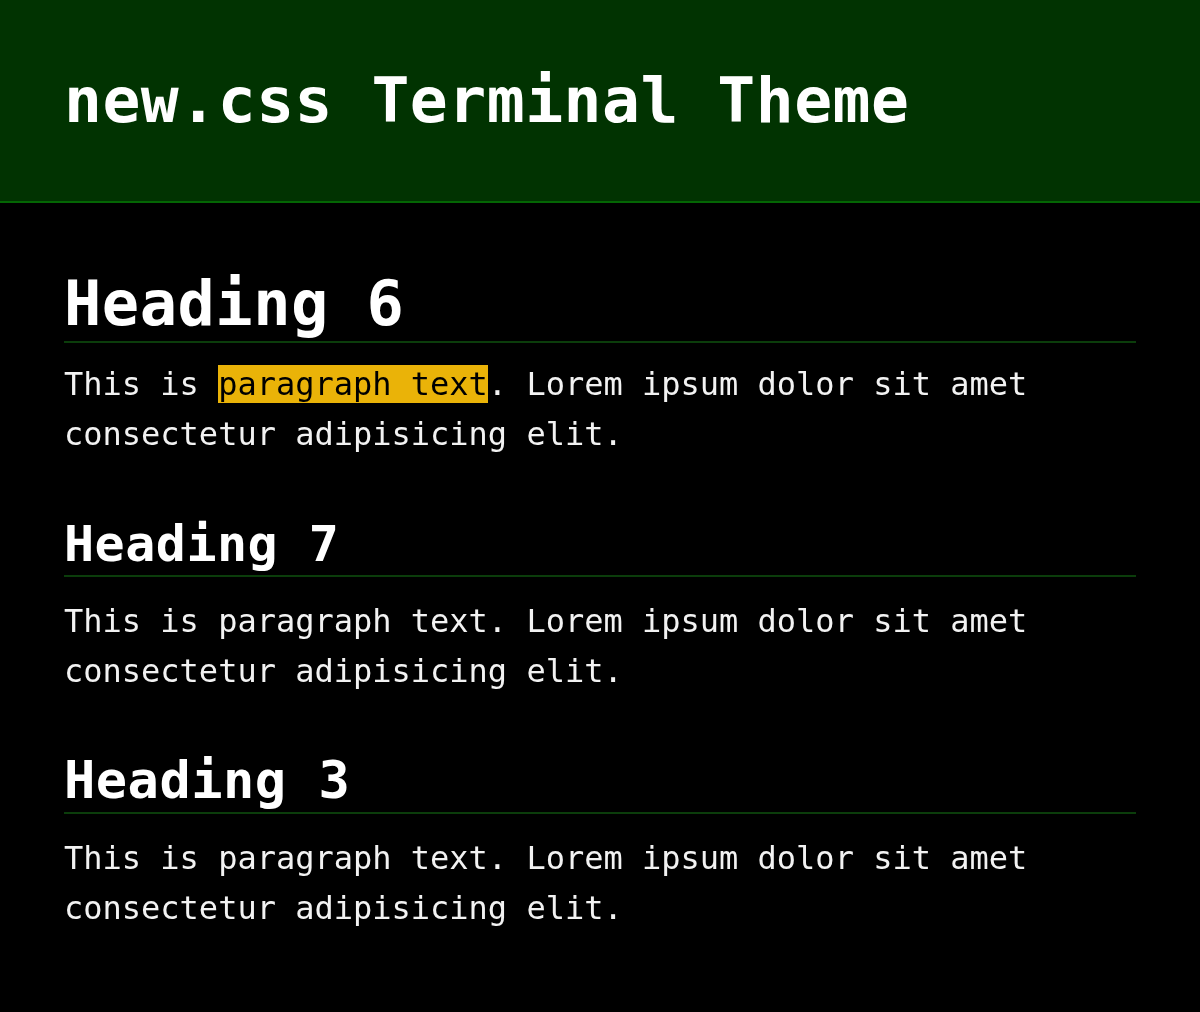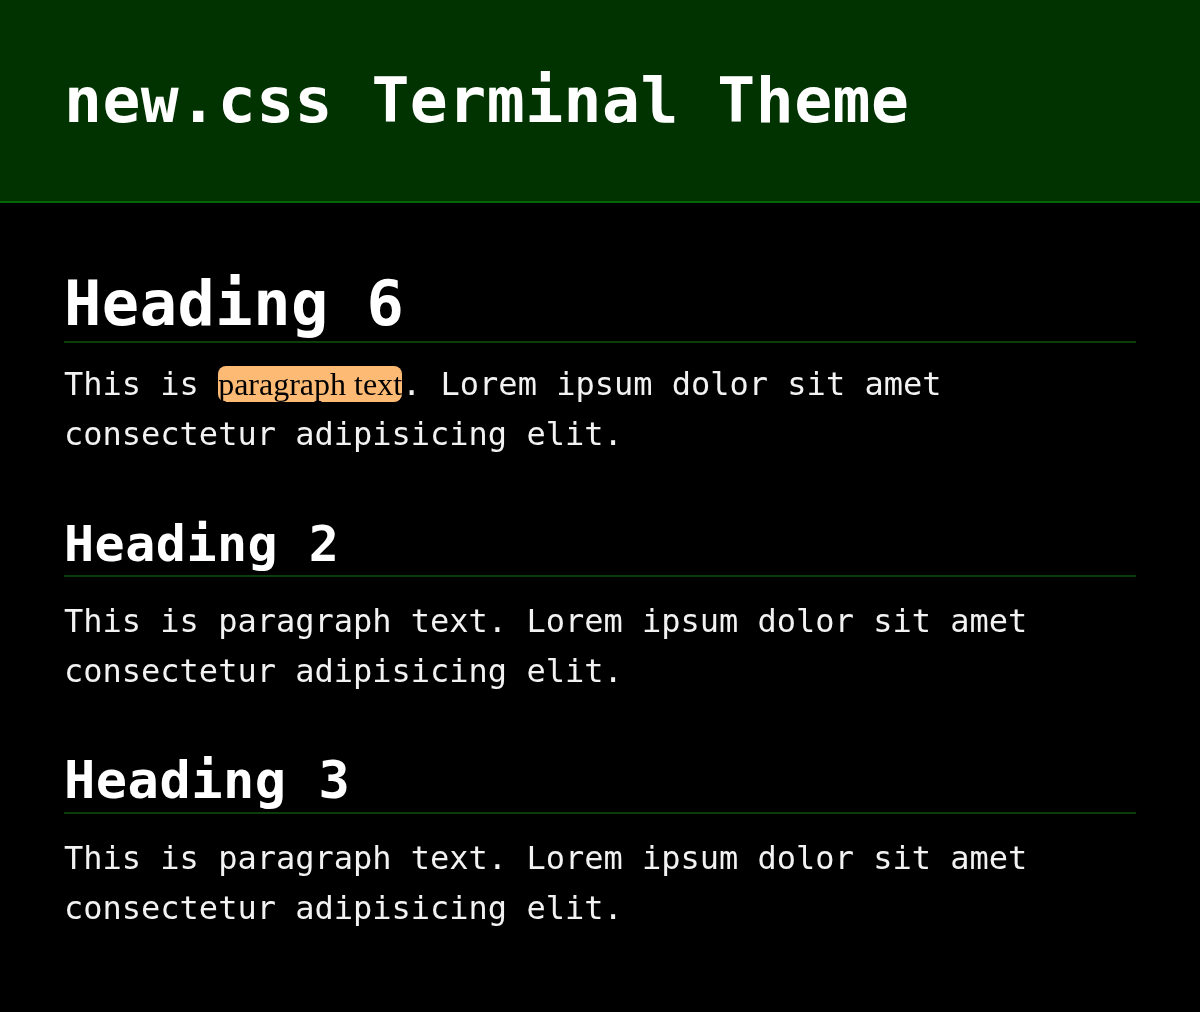--- a/index.html
+++ b/index.html
@@ -97,45 +97,44 @@
     color: #f2f2f2;
     max-width: 1012px;
     font-weight: normal;
   }
 
   p.body-text.first-para {
     margin-top: 17px;
   }
 
   mark.hl {
-    background: #fdba74;
+    background: #eab308;
     color: #000000;
     padding: 0;
-    border-radius: 8px;
-    font-family: Liberation Serif, serif;
+    border-radius: 0;
   }
 </style>
 </head>
 <body>
 
 <div class="page">
 
   <header class="site-header">
     <h1 class="site-title">new.css Terminal Theme</h1>
   </header>
 
   <main class="content">
 
     <section class="section">
       <h1 class="h-1">Heading 6</h1>
       <p class="body-text first-para"><span>This is </span><mark class="hl">paragraph text</mark><span>. Lorem ipsum dolor sit amet consectetur adipisicing elit.</span></p>
     </section>
 
     <section class="section">
-      <h2 class="h-2">Heading 2</h2>
+      <h2 class="h-2">Heading 7</h2>
       <p class="body-text">This is paragraph text. Lorem ipsum dolor sit amet consectetur adipisicing elit.</p>
     </section>
 
     <section class="section">
       <h3 class="h-3">Heading 3</h3>
       <p class="body-text">This is paragraph text. Lorem ipsum dolor sit amet consectetur adipisicing elit.</p>
     </section>
 
   </main>
 

